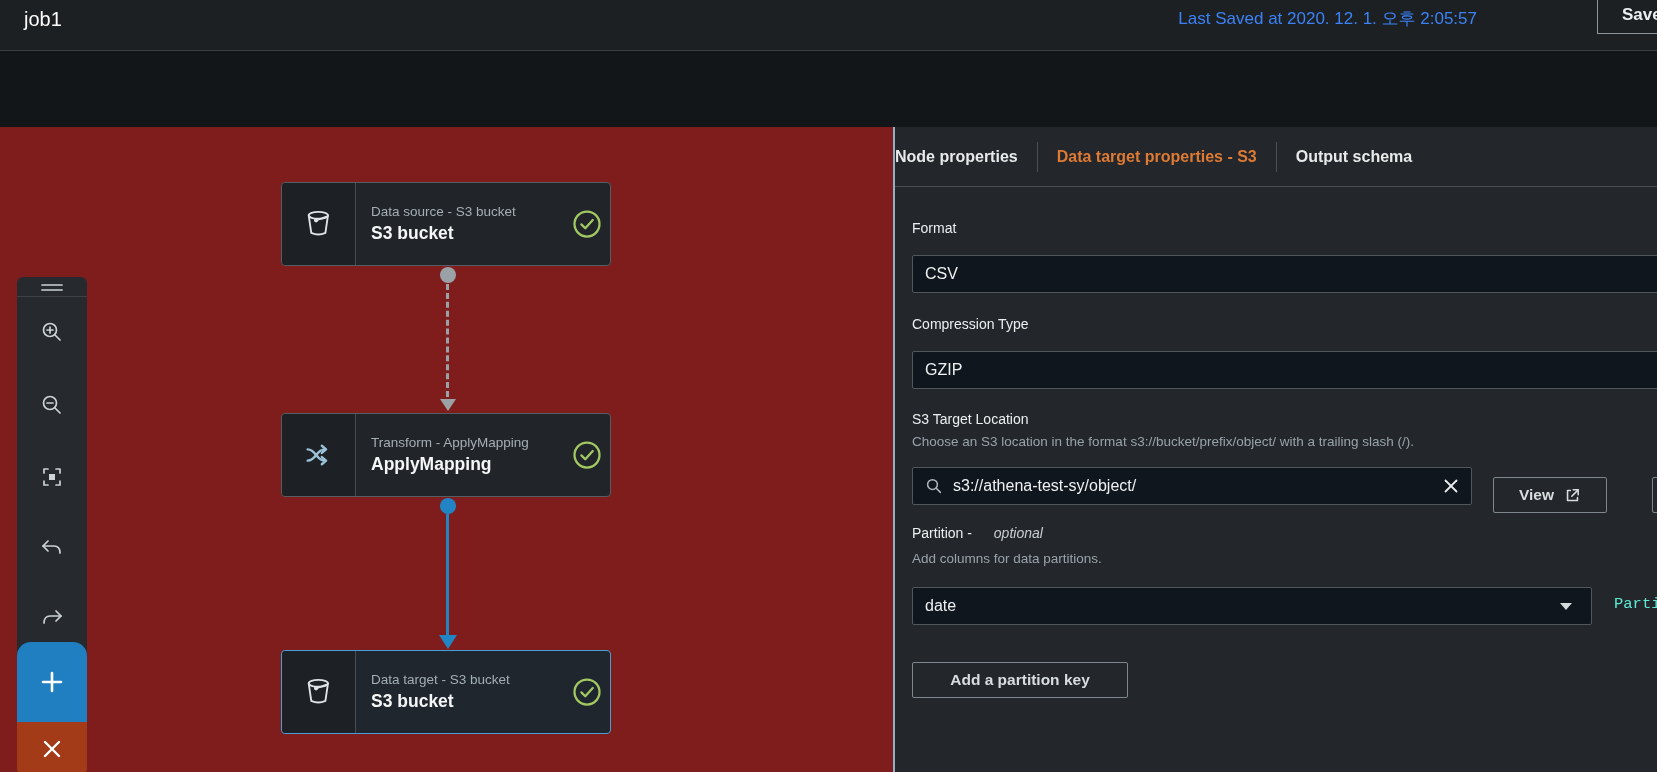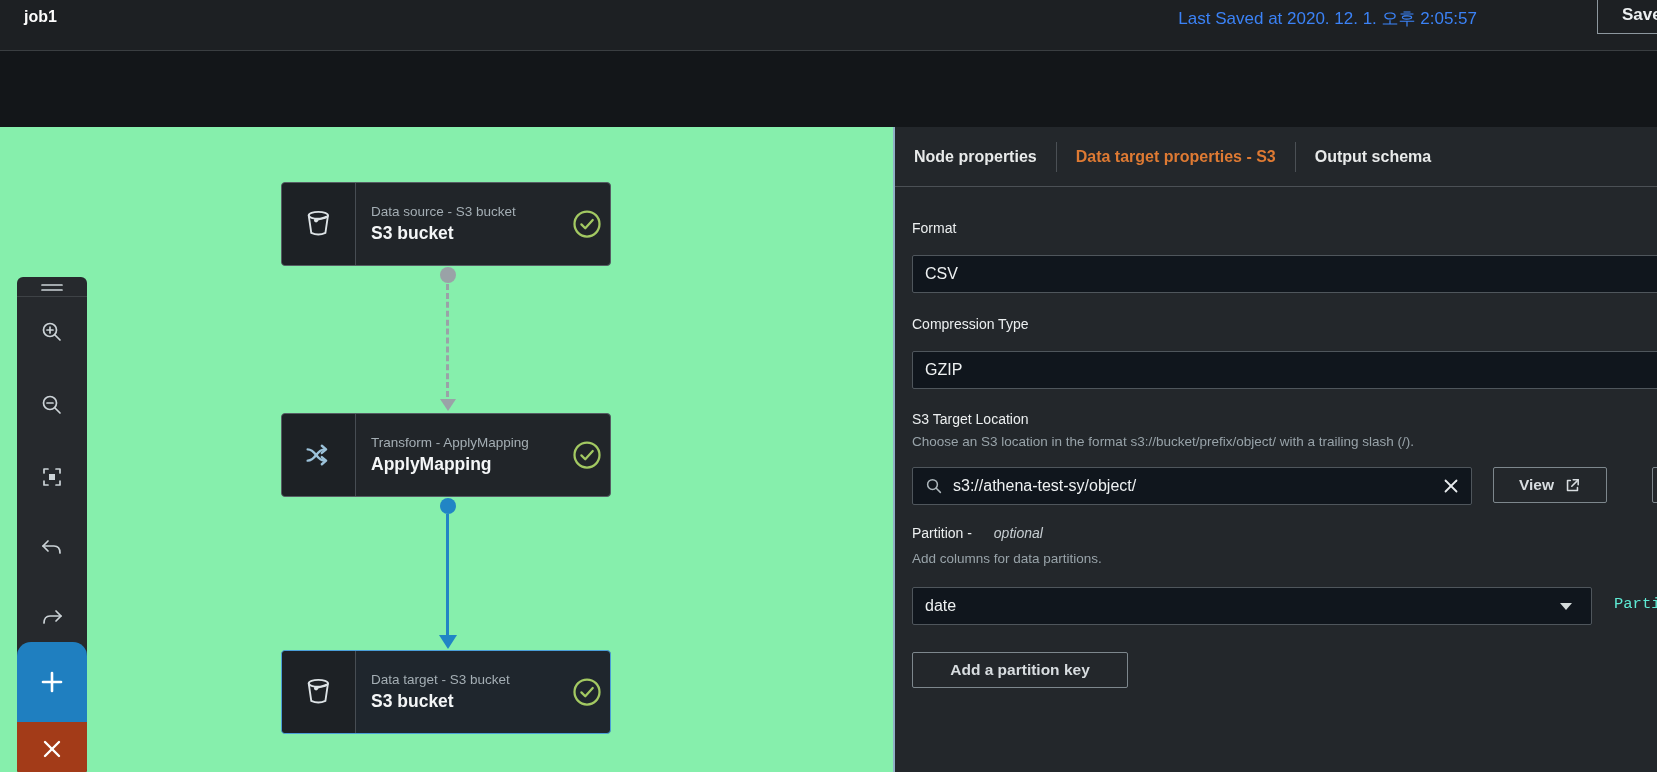--- a/index.html
+++ b/index.html
@@ -8,21 +8,21 @@
     position:relative; width:1657px; height:772px; overflow:hidden;
     background:#131619; font-family:"Liberation Sans", sans-serif;
     color:#e8ecee;
   }
   
   .topbar {
     position:absolute; left:0; top:0; width:1657px; height:51px;
     background:#1d2023; border-bottom:1px solid #3a3e41;
   }
   .job-title {
-    position:absolute; left:24px; top:8px; font-size:16px; font-weight:bold; color:#fdfdfd;
+    position:absolute; left:24px; top:8px; font-size:20px; font-weight:normal; color:#fdfdfd;
   }
   .last-saved {
     position:absolute; right:180px; top:7px; font-size:17px; color:#3b82f6;
   }
   .save-btn {
     position:absolute; left:1597px; top:-4px; width:110px; height:38px;
     background:transparent; border:1px solid #8d979e; color:#eceff0;
     font-size:17px; font-weight:bold; font-family:inherit;
     display:flex; align-items:center; padding-left:24px; cursor:pointer;
   }
@@ -31,21 +31,21 @@
     position:absolute; left:0; top:52px; width:1657px; height:75px;
     background:#1d2023; border-bottom:1px solid #45494d;
     display:flex; align-items:center; padding-left:24px;
   }
   .jtab { font-size:16.5px; font-weight:bold; color:#d8dde0; cursor:pointer; white-space:nowrap; }
   .jtab.active { color:#de7a33; }
   .jtab-sep { width:1px; height:38px; background:#4a4f53; margin:0 24px; }
   
   .canvas {
     position:absolute; left:0; top:127px; width:893px; height:645px;
-    background:#86efac;
+    background:#7f1d1d;
   }
   .v-divider {
     position:absolute; left:893px; top:127px; width:2px; height:645px;
     background:#8fb0c5; cursor:col-resize;
   }
   
   .gtoolbar {
     position:absolute; left:17px; top:150px; width:70px; height:498px;
     background:#26292d; border-radius:6px;
   }
@@ -103,21 +103,21 @@
     border-left:9px solid transparent; border-right:9px solid transparent;
     border-top:14px solid #2185c5;
   }
   
   .panel {
     position:absolute; left:895px; top:127px; width:762px; height:645px;
     background:#23272b; overflow:hidden;
   }
   .panel-tabs {
     position:absolute; left:0; top:0; width:762px; height:60px;
-    display:flex; align-items:center; padding-left:19px;
+    display:flex; align-items:center; 
     border-bottom:1px solid #4b5055;
   }
   .ptab { font-size:16px; font-weight:bold; color:#e8eaea; cursor:pointer; white-space:nowrap; }
   .ptab.active { color:#de7a33; }
   .ptab-sep { width:1px; height:30px; background:#4b5055; margin:0 19px; }
   .flabel { position:absolute; left:17px; font-size:14px; color:#eceff0; white-space:nowrap; }
   .fdesc { position:absolute; left:17px; font-size:13.5px; color:#98a3a9; white-space:nowrap; }
   .field {
     position:absolute; left:17px; height:38px; background:#10161d;
     border:1px solid #4f565c; border-radius:2px;
@@ -128,21 +128,21 @@
   .search-field { width:560px; }
   .search-field .stext { margin-left:10px; flex:1; }
   .clear-x { cursor:pointer; display:flex; align-items:center; }
   .dropdown { width:680px; cursor:pointer; }
   .dropdown .dtext { flex:1; }
   .caret { cursor:pointer; display:flex; align-items:center; margin-right:6px; }
   .outline-btn {
     position:absolute; height:36px; background:transparent;
     border:1px solid #7d878d; color:#d8dde0; font-weight:bold; font-size:15.5px;
     font-family:inherit; display:flex; align-items:center; justify-content:center;
-    gap:10px; cursor:pointer; border-radius:2px;
+    gap:10px; cursor:pointer; border-radius:2px;margin-top:10px;
   }
   .side-label { position:absolute; font-size:15.5px; color:#5eead4; white-space:nowrap;font-family:Liberation Mono, monospace; }
   .italic { font-style:italic; color:#c6cdd1;margin-left:18px; }
 </style>
 </head>
 <body>
 
 <div id="app">
 
   <header class="topbar">

